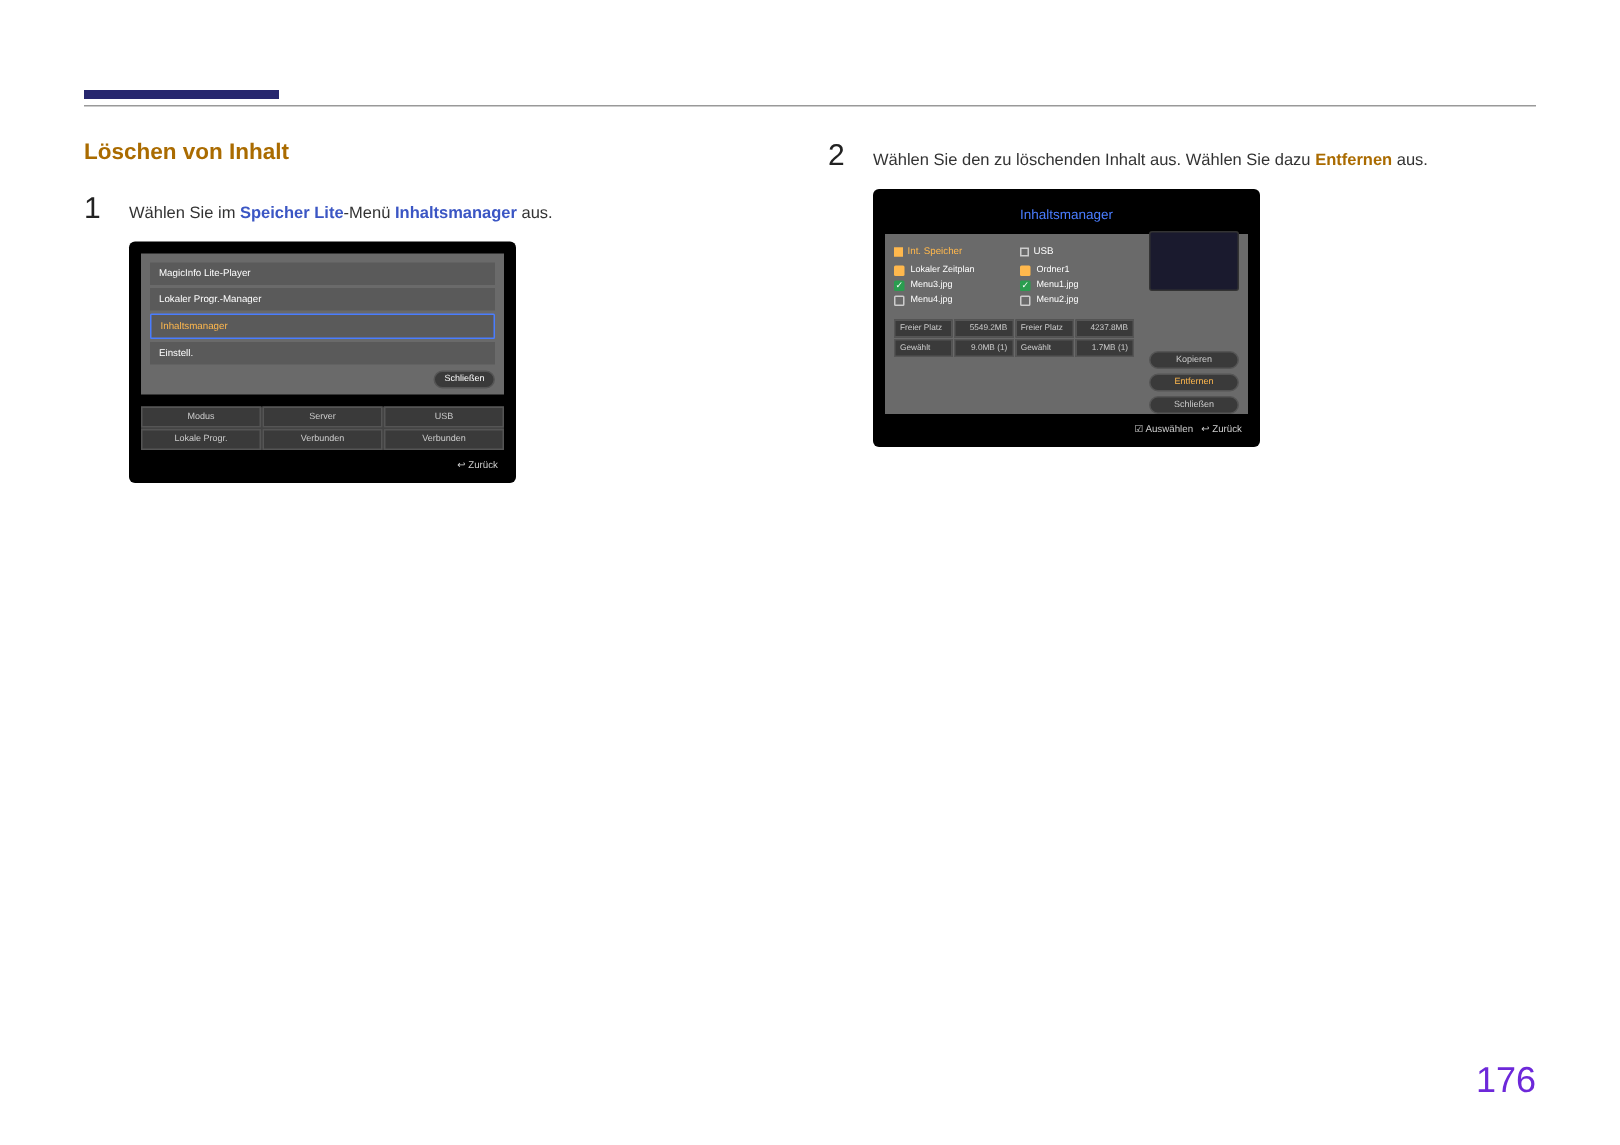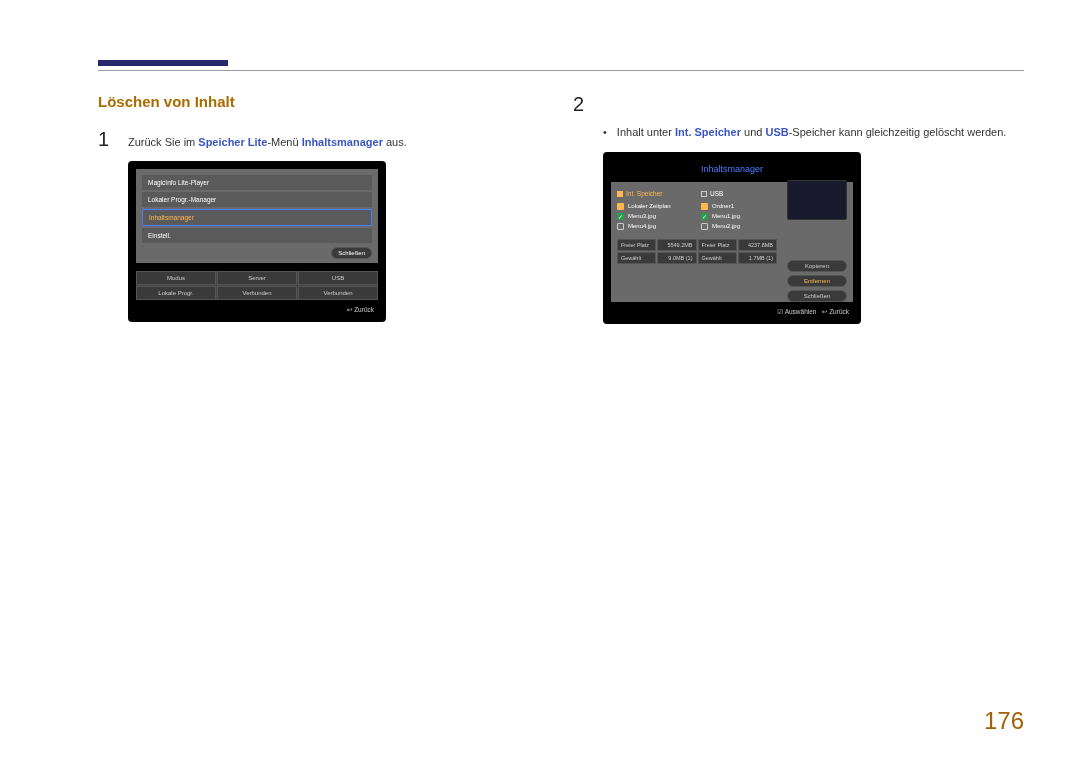--- a/index.html
+++ b/index.html
@@ -1,30 +1,30 @@
 <!DOCTYPE html>
 <html><head>
 <meta charset="utf-8">
 <style>
 * { box-sizing: border-box; margin: 0; padding: 0; }
 body { font-family: Arial, sans-serif; background: #fff; width: 1080px; height: 763px; position: relative; }
-.page { padding: 60px 56px 0 56px; margin-left: 42px; }
+.page { padding: 60px 56px 0 56px; }
 .top-accent { width: 130px; height: 6px; background: #27276e; margin-bottom: 4px; }
 .top-rule { border-top: 1px solid #999; margin-bottom: 22px; }
 .columns { display: flex; gap: 24px; }
 .col { flex: 1; }
 .section-title { color: #aa6b00; font-size: 15px; font-weight: bold; margin-bottom: 18px; }
 .step-row { display: flex; align-items: baseline; gap: 14px; margin-bottom: 10px; }
 .step-num { font-size: 20px; color: #222; font-weight: 400; min-width: 16px; }
 .step-text { font-size: 11px; color: #333; }
 .hl-blue { color: #3b56c4; font-weight: bold; }
 .hl-brown { color: #aa6b00; font-weight: bold; }
 .bullet-row { display: flex; gap: 10px; font-size: 11px; color: #333; margin-left: 30px; margin-bottom: 14px; }
 .bullet-row::before { content: "•"; color: #333; }
-.page-num { position: absolute; right: 56px; bottom: 28px; font-size: 24px; color: #a16207; }
+.page-num { position: absolute; right: 56px; bottom: 28px; font-size: 24px; color: #6d28d9; }
 
 
 .panel { background: #000; border-radius: 4px; padding: 8px; width: 258px; margin-left: 30px; font-size: 7px; color: #fff; }
 .panel-title { text-align: center; color: #4a7dff; font-size: 9px; padding: 4px 0 8px; }
 .menu-area { background: #6a6a6a; padding: 6px; position: relative; min-height: 94px; }
 .menu-item { background: #5a5a5a; padding: 4px 6px; margin-bottom: 2px; font-size: 6.5px; }
 .menu-item.selected { color: #ffb84d; border: 1px solid #4a7dff; border-radius: 1px; }
 .close-btn { position: absolute; right: 6px; bottom: 4px; background: #3a3a3a; border: 1px solid #555; border-radius: 6px; padding: 2px 6px; font-size: 6px; }
 
 .status-grid { display: grid; grid-template-columns: repeat(3,1fr); gap: 1px; margin-top: 8px; background: #444; }
@@ -66,21 +66,21 @@
   <div class="top-rule"></div>
 
   <div class="columns">
 
     <div class="col">
       <div class="section-title">Löschen von Inhalt</div>
 
       <div class="step-row">
         <div class="step-num">1</div>
         <div class="step-text">
-          <span>Zurück Sie im </span><span class="hl-blue">Speicher Lite</span><span>-Menü </span><span class="hl-blue">Inhaltsmanager</span><span> aus.</span>
+          <span>Wählen Sie im </span><span class="hl-blue">Speicher Lite</span><span>-Menü </span><span class="hl-blue">Inhaltsmanager</span><span> aus.</span>
         </div>
       </div>
 
       <div class="panel">
         <div class="menu-area">
           <div class="menu-item">MagicInfo Lite-Player</div>
           <div class="menu-item">Lokaler Progr.-Manager</div>
           <div class="menu-item selected">Inhaltsmanager</div>
           <div class="menu-item">Einstell.</div>
           <div class="close-btn">Schließen</div>
@@ -95,27 +95,25 @@
         </div>
         <div class="back-row">
           <span class="ret">Zurück</span>
         </div>
       </div>
     </div>
 
     <div class="col">
       <div class="step-row">
         <div class="step-num">2</div>
+        <div class="step-text">
+          <span>Wählen Sie den zu löschenden Inhalt aus. Wählen Sie dazu </span><span class="hl-brown">Entfernen</span><span> aus.</span>
+        </div>
       </div>
 
-      <div class="bullet-row">
-        <div>
-          <span>Inhalt unter </span><span class="hl-blue">Int. Speicher</span><span> und </span><span class="hl-blue">USB</span><span>-Speicher kann gleichzeitig gelöscht werden.</span>
-        </div>
-      </div>
 
       <div class="cm-wrap" style="margin-left:30px;">
         <div class="panel" style="margin-left:0;">
           <div class="panel-title">Inhaltsmanager</div>
           <div class="cm-body" style="padding-right:74px;">
             <div class="preview" style="right:6px;"></div>
             <div class="side-btns" style="right:6px; top:78px;">
               <div class="side-btn">Kopieren</div>
               <div class="side-btn active">Entfernen</div>
               <div class="side-btn">Schließen</div>

